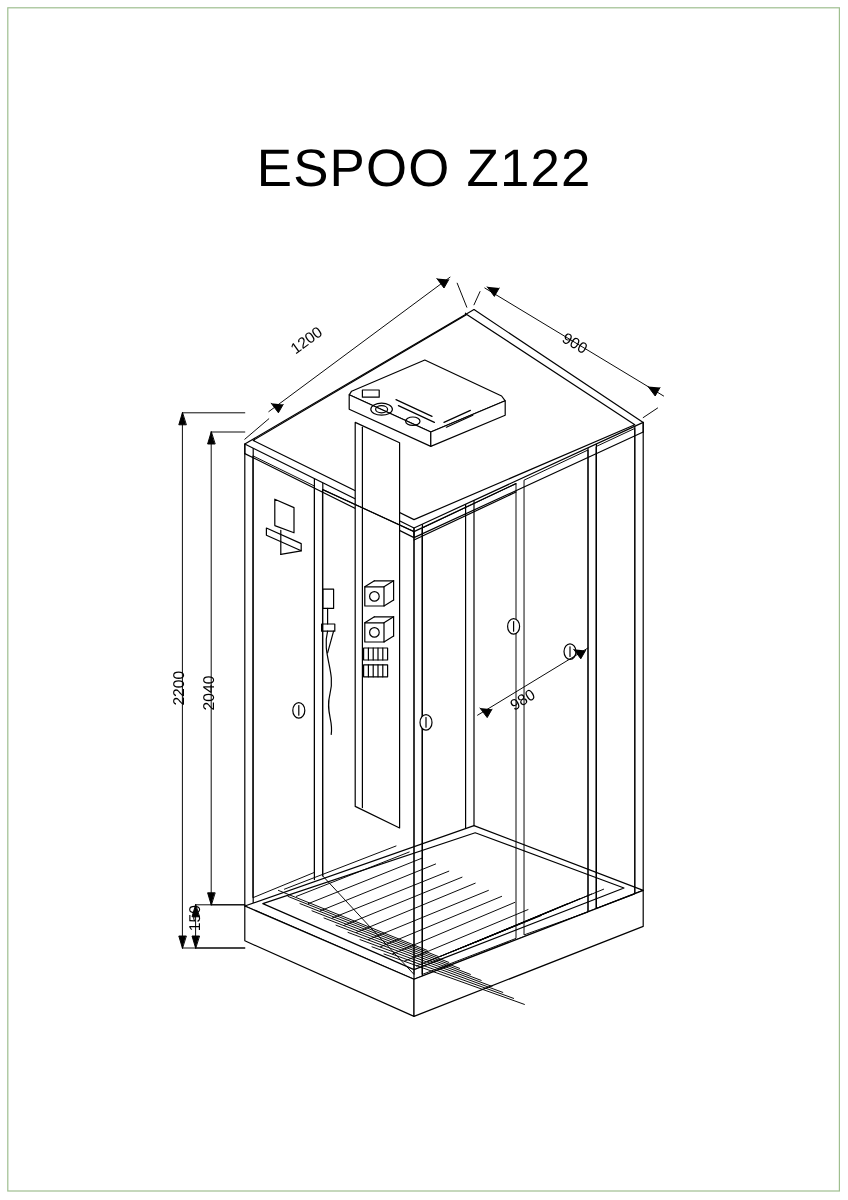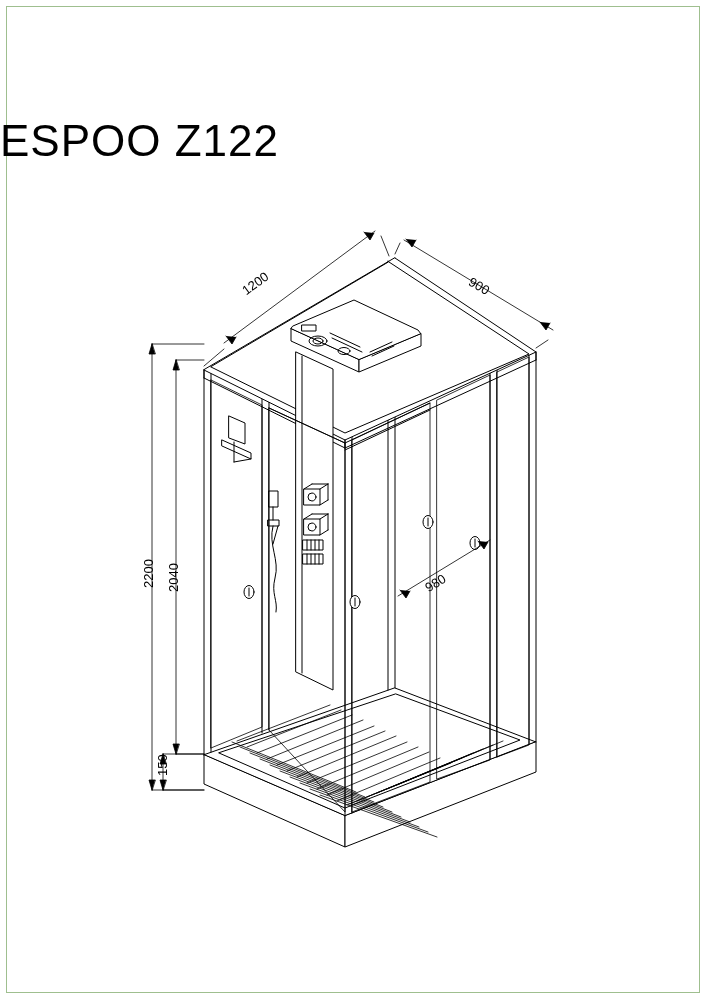--- a/index.html
+++ b/index.html
@@ -28,20 +28,21 @@
     width: 694px;
     height: 987px;
     border: 1px solid #9fbf8f;
     box-sizing: border-box;
   }
   .title {
     position: absolute;
     left: 0;
     top: 116px;
     width: 707px;
+    text-align: center;
     font-size: 44px;
     letter-spacing: 1px;
     font-family: "Liberation Sans", sans-serif;
     color: #000;
     pointer-events: none;
   }
   svg.drawing {
     position: absolute;
     left: 0;
     top: 0;

